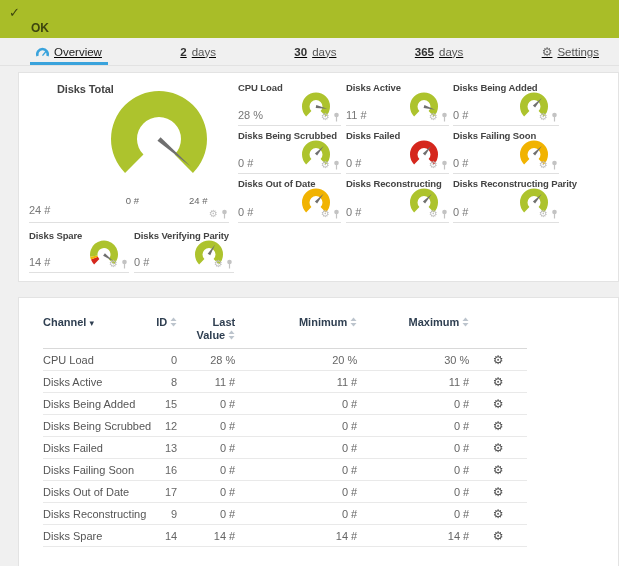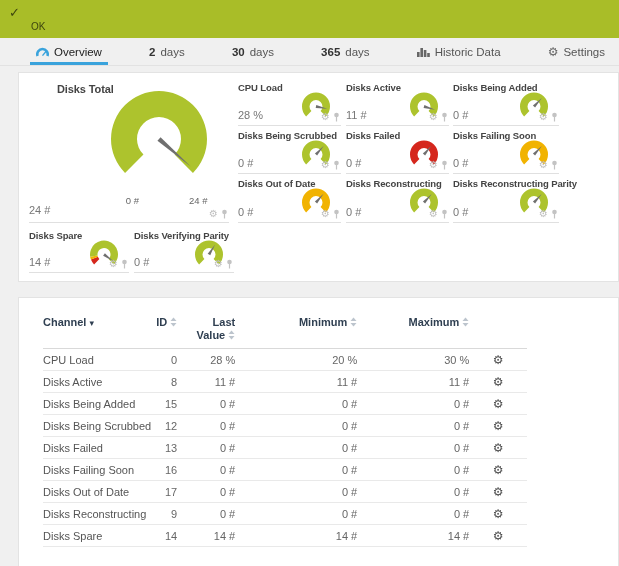--- a/index.html
+++ b/index.html
@@ -10,25 +10,25 @@
   
   .topbar { height: 38px; background: #a9bd28; position: relative; }
   .check { position: absolute; left: 9px; top: 5px; font-size: 13px; font-weight: bold; color: #3d450e; }
   .title-line { position: absolute; left: 31px; top: 4px; font-size: 13.5px; color: #ffffff; white-space: nowrap; }
   .title-line .kind { font-style: italic; font-weight: normal; margin-right: 5px; }
   .title-line .name { font-weight: bold; }
   .flag { font-size: 10px; color: #3d450e; vertical-align: 4px; margin-left: 5px; }
   .stars { margin-left: 8px; font-size: 11px; letter-spacing: 1px; vertical-align: 1px; }
   .stars .full { color: #4c5414; }
   .stars .empty { color: #dce795; }
-  .status-ok { position: absolute; left: 31px; top: 21px; font-size: 10px; font-weight: normal; color: #3d450e; }
+  .status-ok { position: absolute; left: 31px; top: 21px; font-size: 12px; font-weight: bold; color: #3d450e; }
 
   
   .tabs { height: 28px; display: flex; justify-content: space-between; align-items: stretch;
-          padding: 0 4px 0 26px; border-bottom: 1px solid #e2e2e2; }
+          padding: 0 10px 0 26px; border-bottom: 1px solid #e2e2e2; text-decoration: underline; }
   .tab { display: flex; align-items: center; gap: 5px; padding: 0 10px; font-size: 11.5px;
          color: #555; position: relative; cursor: pointer; white-space: nowrap; }
   .tab.active { color: #222; }
   .tab.active::after { content: ""; position: absolute; left: 4px; right: 4px; bottom: 0; height: 3px; background: #3aa3dc; }
   .tab .num { font-weight: bold; color: #333; }
   .tab .glyph { font-size: 12px; color: #666; line-height: 1; }
 
   
   .card { position: absolute; left: 18px; width: 601px; background: #fff; border: 1px solid #e3e3e3; }
   .card.gauges { top: 72px; height: 210px; }
@@ -98,29 +98,20 @@
       <span class="num">2</span>
       <span>days</span>
     </div>
     <div class="tab">
       <span class="num">30</span>
       <span>days</span>
     </div>
     <div class="tab">
       <span class="num">365</span>
       <span>days</span>
-    </div>
-    <div class="tab">
-      <svg class="glyph" width="13" height="11" viewBox="0 0 13 11">
-          <rect x="0" y="6" width="2.6" height="5" fill="#666"></rect>
-          <rect x="3.4" y="2" width="2.6" height="9" fill="#666"></rect>
-          <rect x="6.8" y="4" width="2.6" height="7" fill="#666"></rect>
-          <rect x="10.2" y="7" width="2.6" height="4" fill="#666"></rect>
-        </svg>
-      <span>Historic Data</span>
     </div>
     <div class="tab">
       <span class="glyph">⚙</span>
       <span>Settings</span>
     </div>
   </nav>
 
   <section class="card gauges">
 
     <div class="panel big pos-big">

